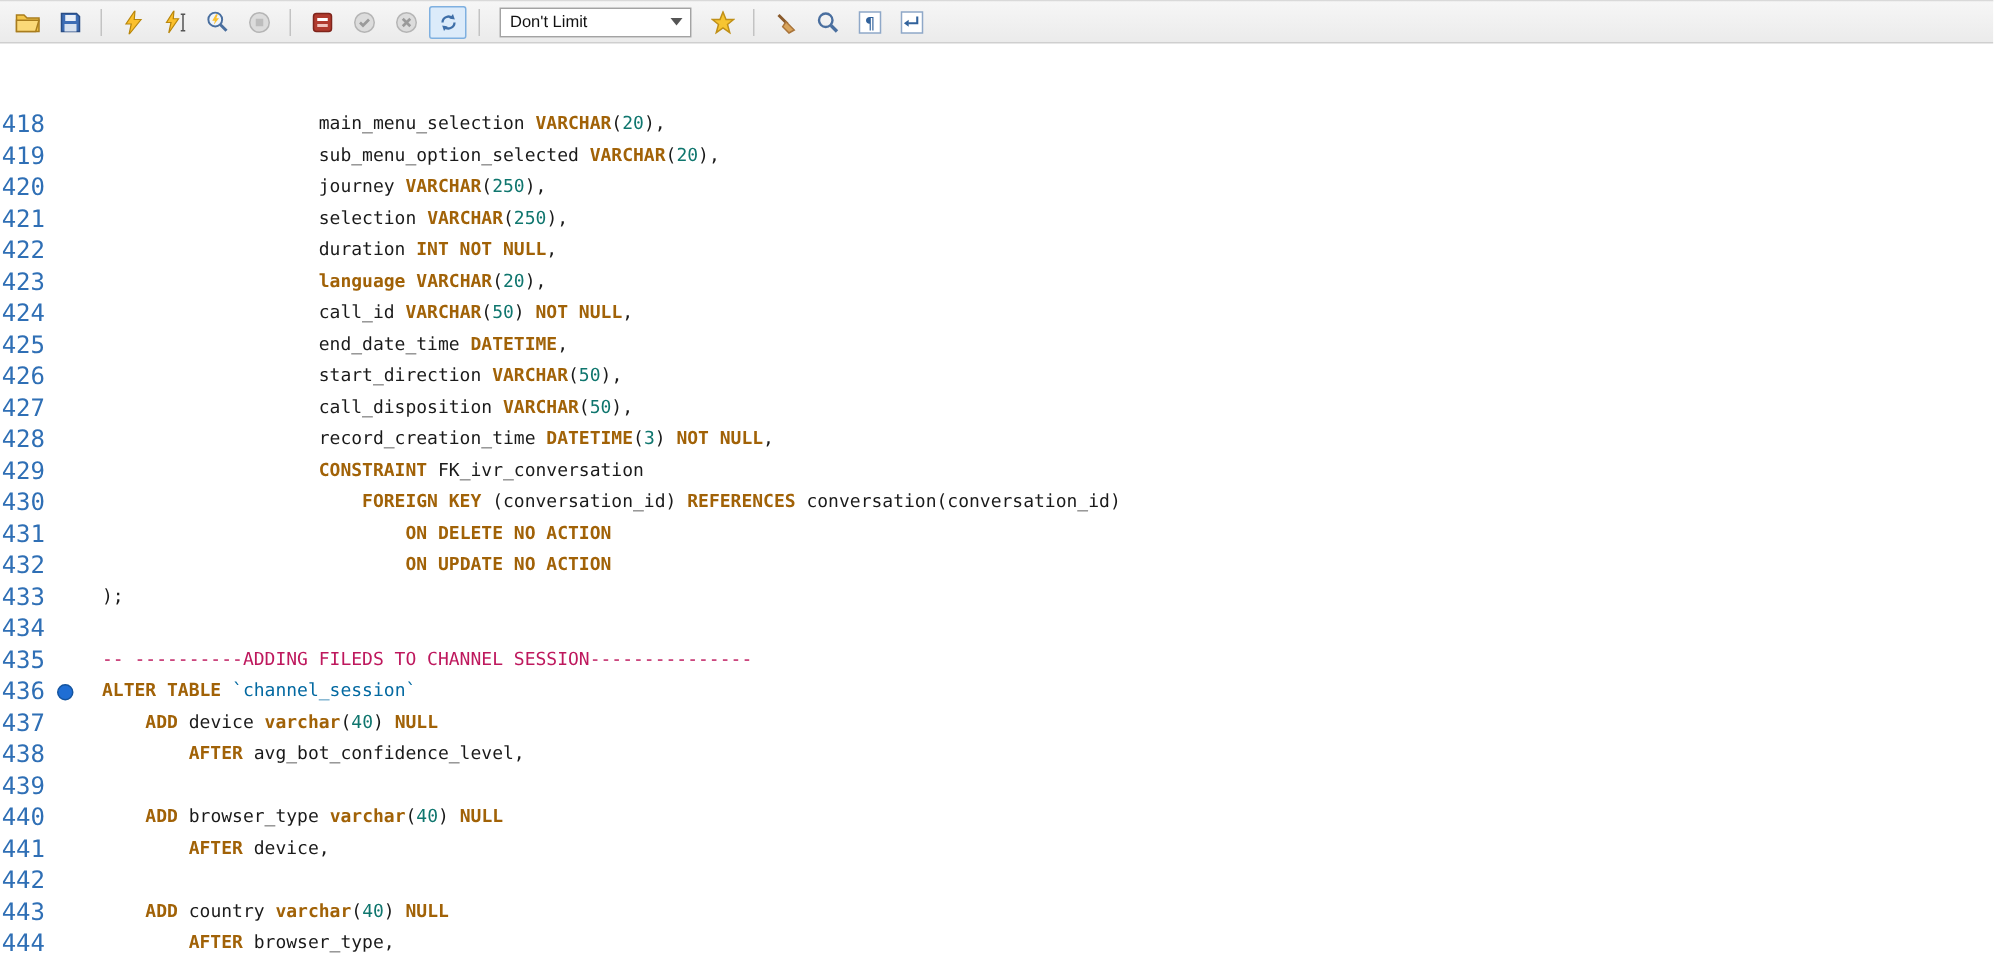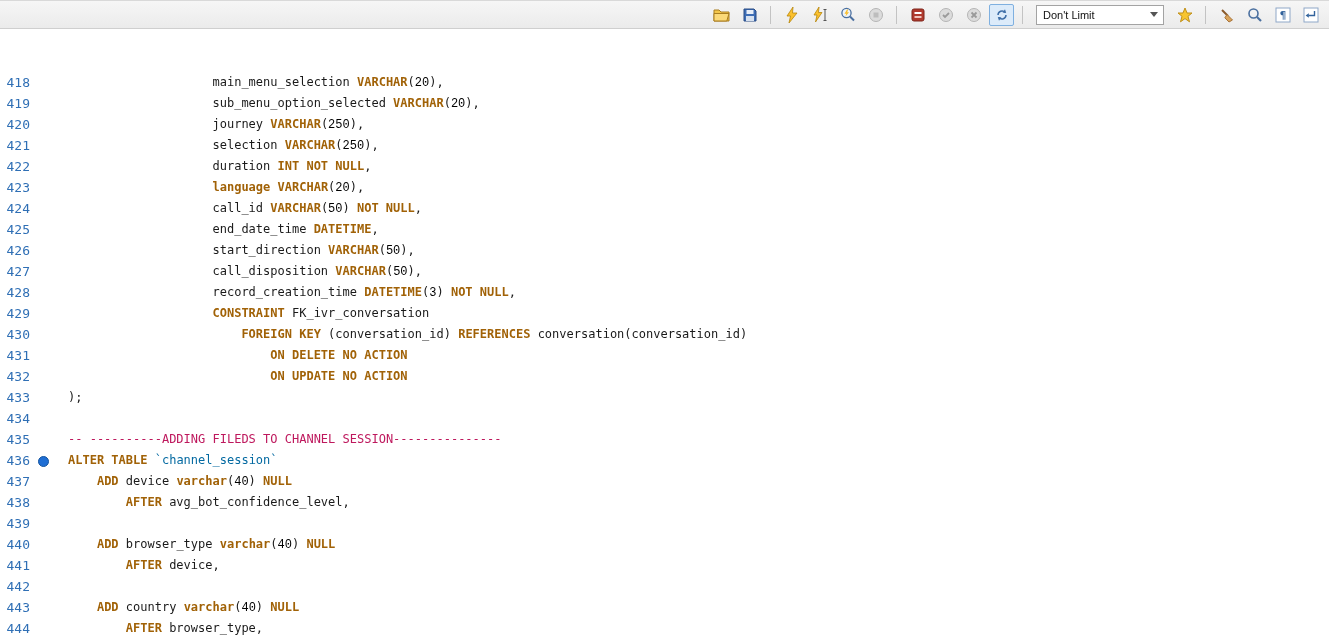--- a/index.html
+++ b/index.html
@@ -3,21 +3,21 @@
 <meta charset="utf-8">
 <style>
   * { box-sizing: border-box; }
   html,body { margin:0; padding:0; background:#fff; font-family:"Liberation Sans",sans-serif; }
   #window { width:1329px; height:640px; position:relative; overflow:hidden; background:#ffffff; border-top:1px solid #d9d9d9; }
 
   
   #toolbar {
     height:28px; background:linear-gradient(#f6f6f6,#ebebeb);
     border-bottom:1px solid #cfcfcf;
-    display:flex; align-items:center; padding:0 6px; gap:3px;justify-content:flex-end;
+    display:flex; align-items:center; padding:0 6px; gap:3px;
   }
   .tbtn {
     width:25px; height:22px; flex:none;
     display:flex; align-items:center; justify-content:center;
     border:1px solid transparent; border-radius:2px; cursor:default;
   }
   .tbtn.framed { border:1px solid #7fb0e0; background:#dcebfa; }
   .sep { width:1px; height:18px; background:#c3c3c3; margin:0 5px; flex:none; }
   .combo {
     height:20px; width:128px; flex:none;
@@ -33,32 +33,32 @@
   
   #editor {
     position:absolute; top:29px; left:0; right:0; bottom:0;
     background:#ffffff; overflow:hidden;
     font-family:"DejaVu Sans Mono",monospace; font-size:12px; line-height:21px;
     white-space:pre;
   }
   .line { display:flex; height:21px; }
   .ln {
     width:36px; flex:none; text-align:right; padding-right:6px;
-    color:#2f6fb5; font-size:13px; line-height:21px;
+    color:#2f6fb5; font-size:16px; line-height:21px;
   }
   .marker { width:14px; flex:none; position:relative; }
   .marker.dot::after {
     content:""; position:absolute; left:2px; top:6px;
     width:9px; height:9px; border-radius:50%;
     background:#1f6ed4; border:1px solid #14549f;
   }
   .code { padding-left:18px; flex:1; color:#1a1a1a; }
   .tok-t { color:#1a1a1a; }
   .tok-k { color:#a16207; font-weight:bold; }
-  .tok-n { color:#000000;font-family:Liberation Mono, monospace; }
+  .tok-n { color:#0f766e; }
   .tok-s { color:#0369a1; }
   .tok-c { color:#be185d; }
 </style>
 </head>
 <body>
 
 <div id="window">
 
   <div id="toolbar">
 

